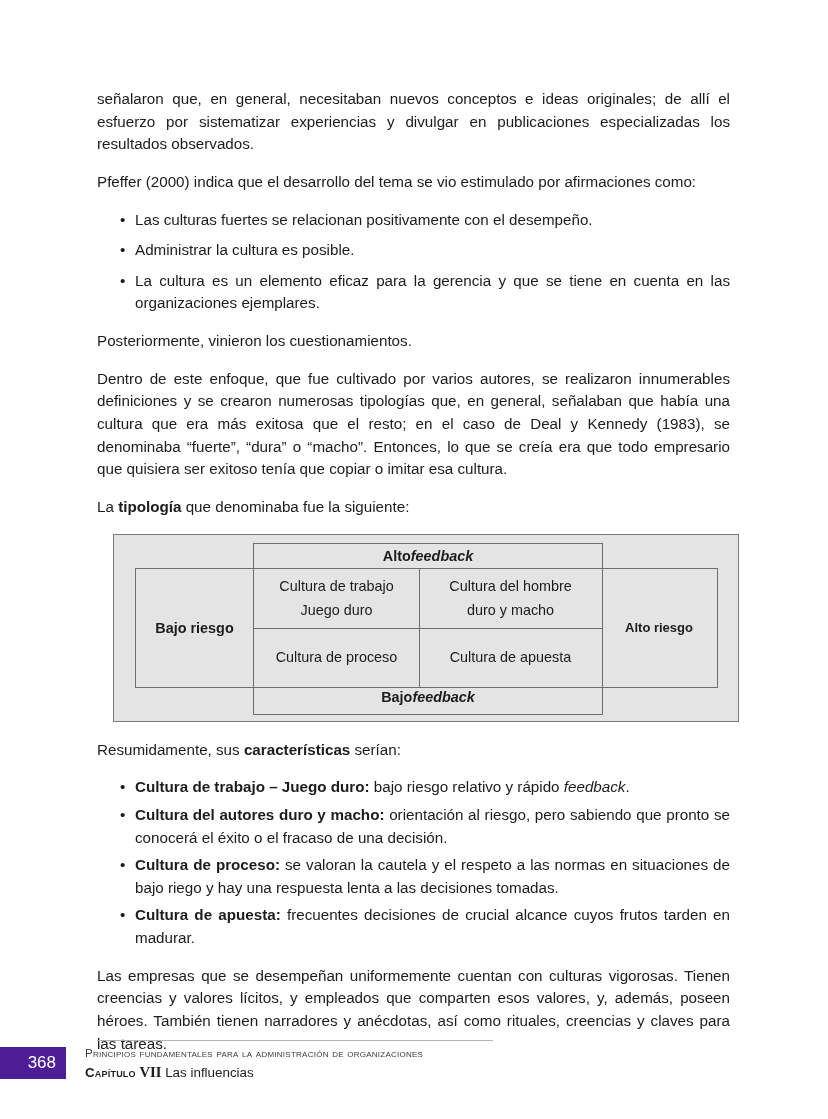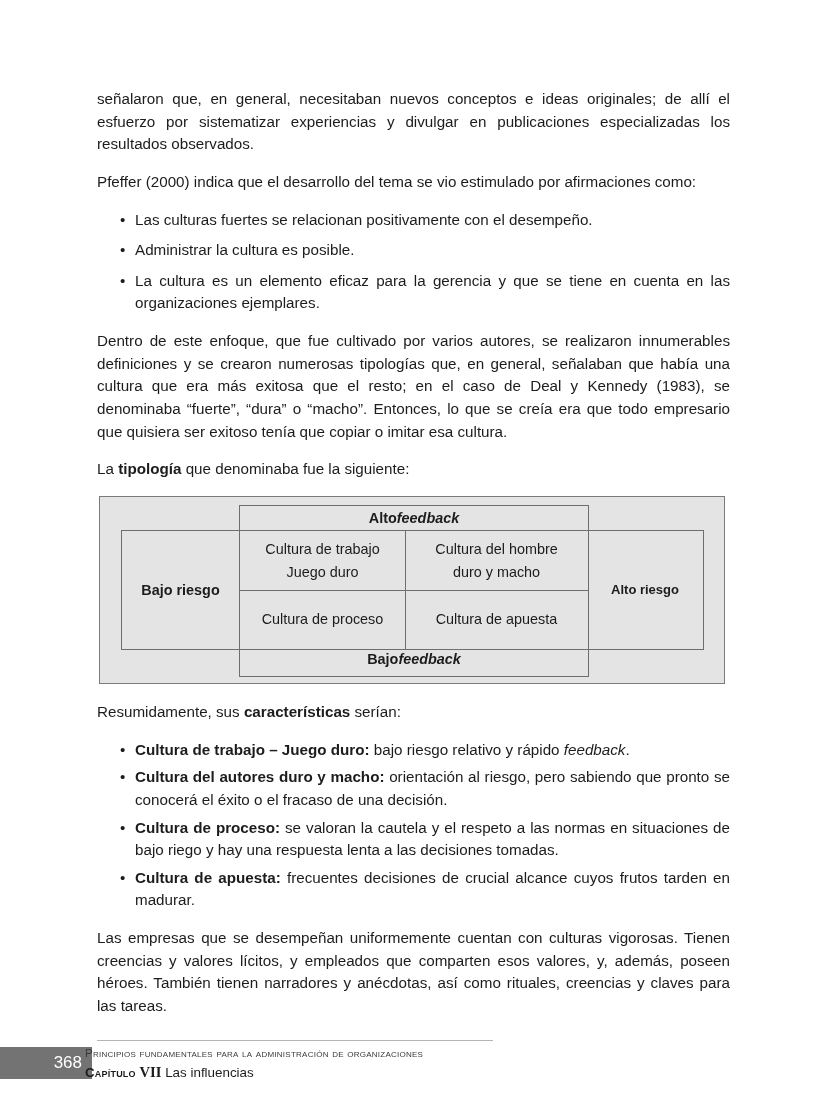--- a/index.html
+++ b/index.html
@@ -63,21 +63,21 @@
   }
   ul.bullets.tight li { margin-bottom: 5px; }
 
   b, strong { font-weight: bold; }
   i, em { font-style: italic; }
 
   
   .diagram-wrap {
     position: relative;
     margin: 0 0 15px 0;
-    left: 2px;
+    left: 16px;
     width: 628px;
     height: 190px;
     padding-left: 20px;
   }
   .diagram-outer {
     position: absolute;
     left: 0; top: 0;
     width: 626px;
     height: 188px;
     background: #e4e4e4;
@@ -193,23 +193,23 @@
     left: 97px;
     top: 1040px;
     width: 396px;
     height: 1px;
     background: #b4b4b4;
   }
   .page-num-box {
     position: absolute;
     left: 0;
     top: 1047px;
-    width: 92px;
+    width: 66px;
     height: 32px;
-    background: #737373;
+    background: #4c1d95;
     display: flex;
     align-items: center;
     justify-content: flex-end;
     padding-right: 10px;
     box-sizing: border-box;
   }
   .page-num-box span {
     color: #ffffff;
     font-size: 17px;
   }
@@ -263,20 +263,21 @@
       <li>
         <span class="bullet-dot">•</span>
         <span>Administrar la cultura es posible.</span>
       </li>
       <li>
         <span class="bullet-dot">•</span>
         <span>La cultura es un elemento eficaz para la gerencia y que se tiene en cuenta en las organizaciones ejemplares.</span>
       </li>
     </ul>
 
+    <p class="body-text">Posteriormente, vinieron los cuestionamientos.</p>
 
     <p class="body-text">Dentro de este enfoque, que fue cultivado por varios autores, se realizaron innumerables definiciones y se crearon numerosas tipologías que, en general, señalaban que había una cultura que era más exitosa que el resto; en el caso de Deal y Kennedy (1983), se denominaba “fuerte”, “dura” o “macho”. Entonces, lo que se creía era que todo empresario que quisiera ser exitoso tenía que copiar o imitar esa cultura.</p>
 
     <p class="body-text">
       <span>La </span><b>tipología</b><span> que denominaba fue la siguiente:</span>
     </p>
 
     <div class="diagram-wrap">
       <div class="diagram-outer"></div>
 

